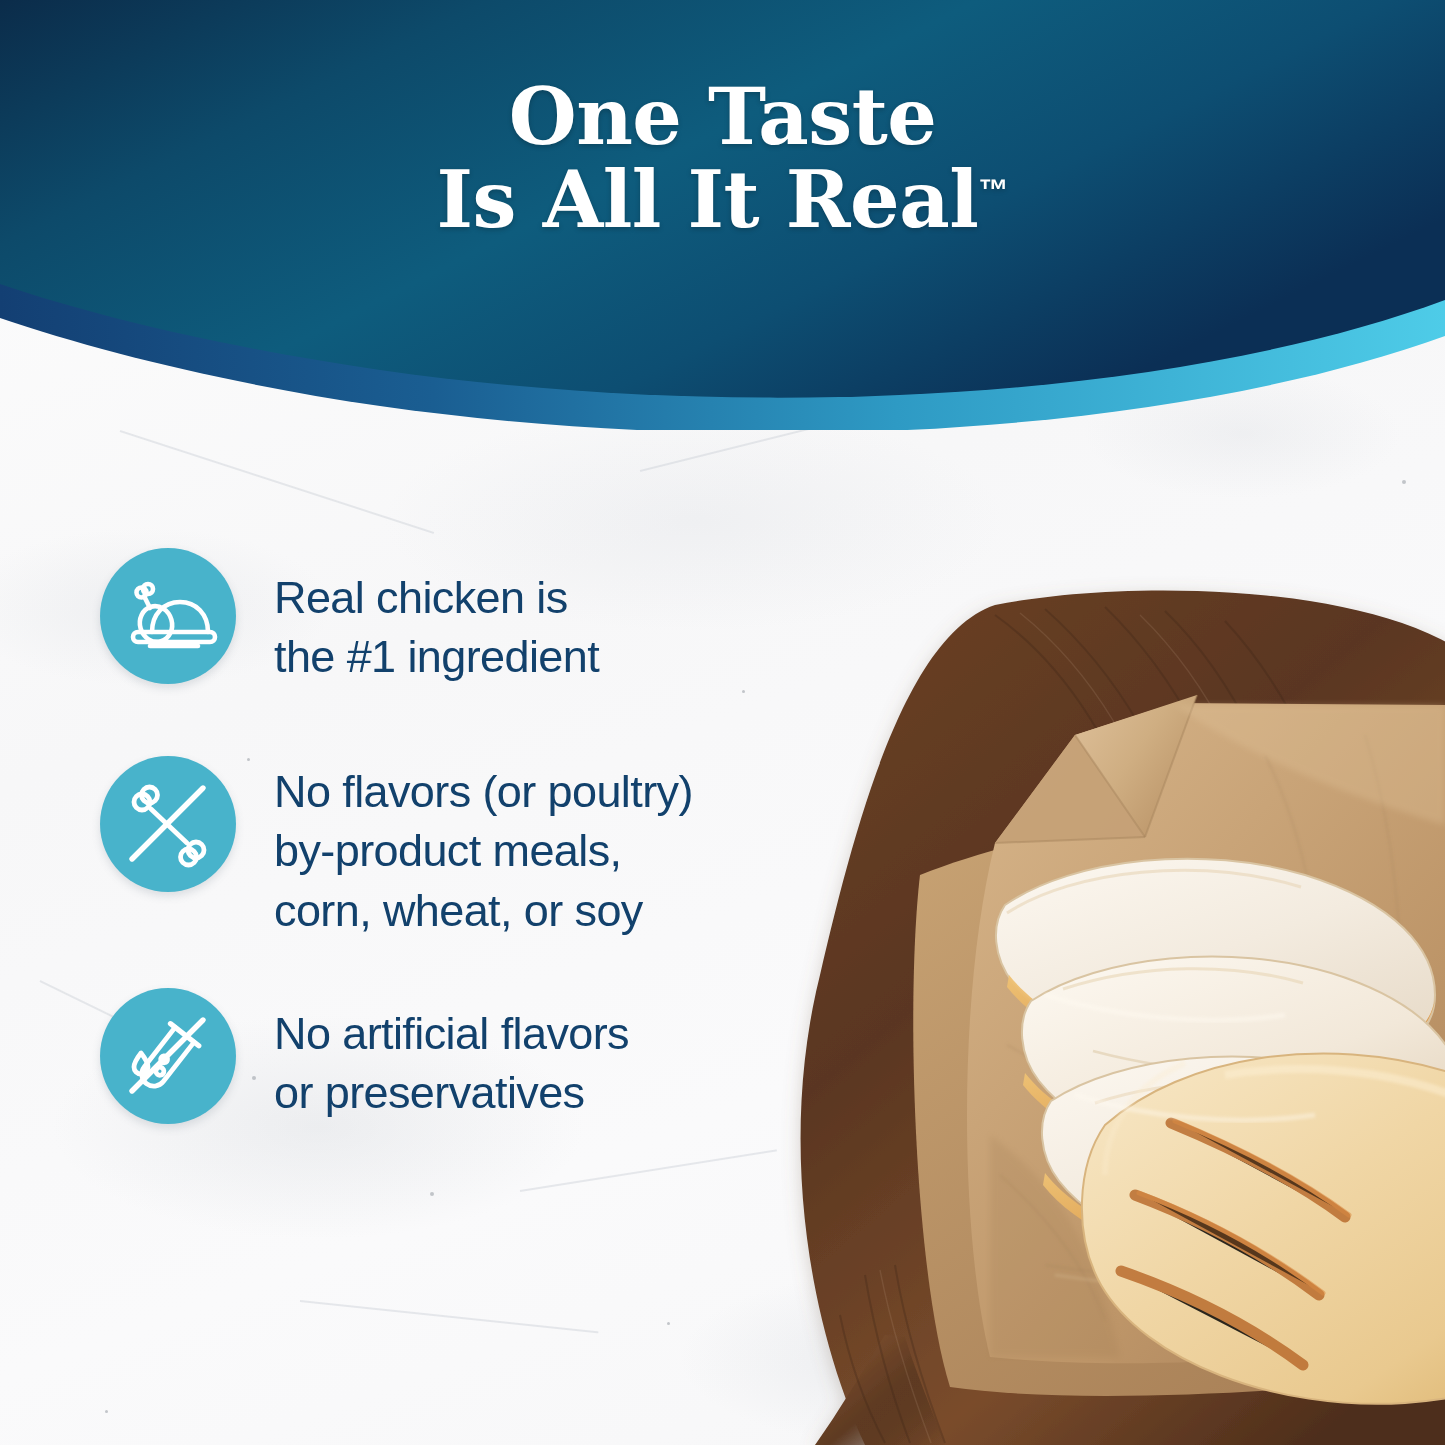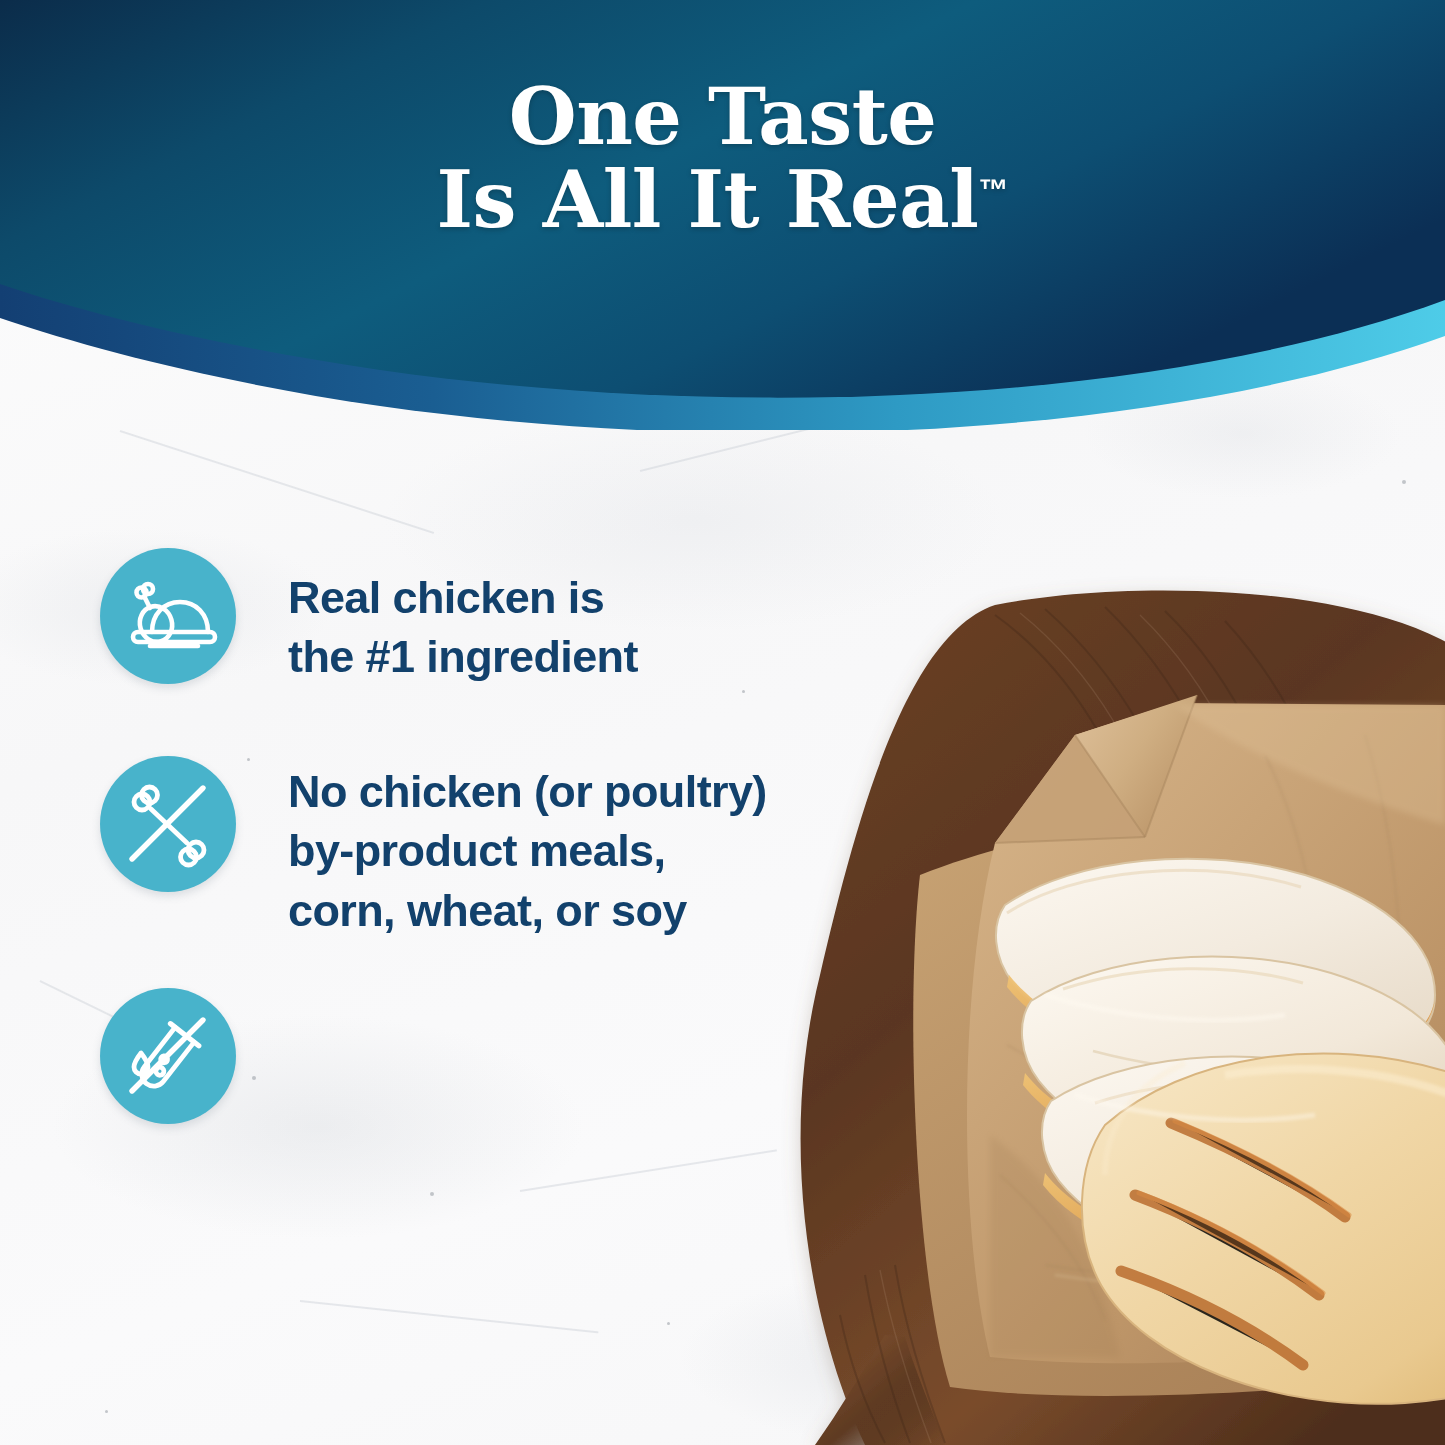--- a/index.html
+++ b/index.html
@@ -98,24 +98,24 @@
     border-radius: 50%;
     background: #48B3CB;
     box-shadow: 0 4px 9px rgba(80,95,110,0.17);
     display: flex;
     align-items: center;
     justify-content: center;
   }
   .icon-badge svg { display: block; }
 
   .feature-text {
-    margin-left: 52px;
+    margin-left: 38px;
     color: #12416C;
     font-size: 45px;
-    font-weight: bold;
+    font-weight: normal;
     line-height: 1.32;
     letter-spacing: -0.6px;
     padding-top: 20px;
     white-space: pre-line;
   }
   .feature-row.r2 .feature-text { padding-top: 6px; }
   .feature-row.r3 .feature-text { padding-top: 16px; }
 
   
   .photo {
@@ -374,21 +374,21 @@
 
           <circle cx="27" cy="31" r="8"></circle>
           <circle cx="34.5" cy="24" r="8"></circle>
 
           <circle cx="81" cy="79" r="8"></circle>
           <circle cx="73.5" cy="86" r="8"></circle>
 
           <path d="M88 17 L17 88" stroke-width="5.4"></path>
         </svg>
       </div>
-      <div class="feature-text">No chicken (or poultry)
+      <div class="feature-text">No flavors (or poultry)
 by-product meals,
 corn, wheat, or soy</div>
     </div>
 
     <div class="feature-row r3">
       <div class="icon-badge">
         <svg width="106" height="106" viewBox="0 0 106 106" fill="none" stroke="#ffffff" stroke-width="4.8" stroke-linecap="round" stroke-linejoin="round">
           <g transform="rotate(38 53 53)">
 
             <path d="M41 26 L41 76 A12 12 0 0 0 65 76 L65 26"></path>
@@ -397,17 +397,19 @@
 
             <circle cx="52" cy="58" r="3.4"></circle>
             <circle cx="56" cy="70" r="4"></circle>
           </g>
 
           <path d="M26 50 C26 50 19 59 19 64 A7 7 0 0 0 33 64 C33 59 26 50 26 50 Z"></path>
 
           <path d="M88 17 L17 88" stroke-width="5.4"></path>
         </svg>
       </div>
+      <div class="feature-text">No artificial flavors
+or preservatives</div>
     </div>
 
   </div>
 
 </div>
 
 </body></html>

